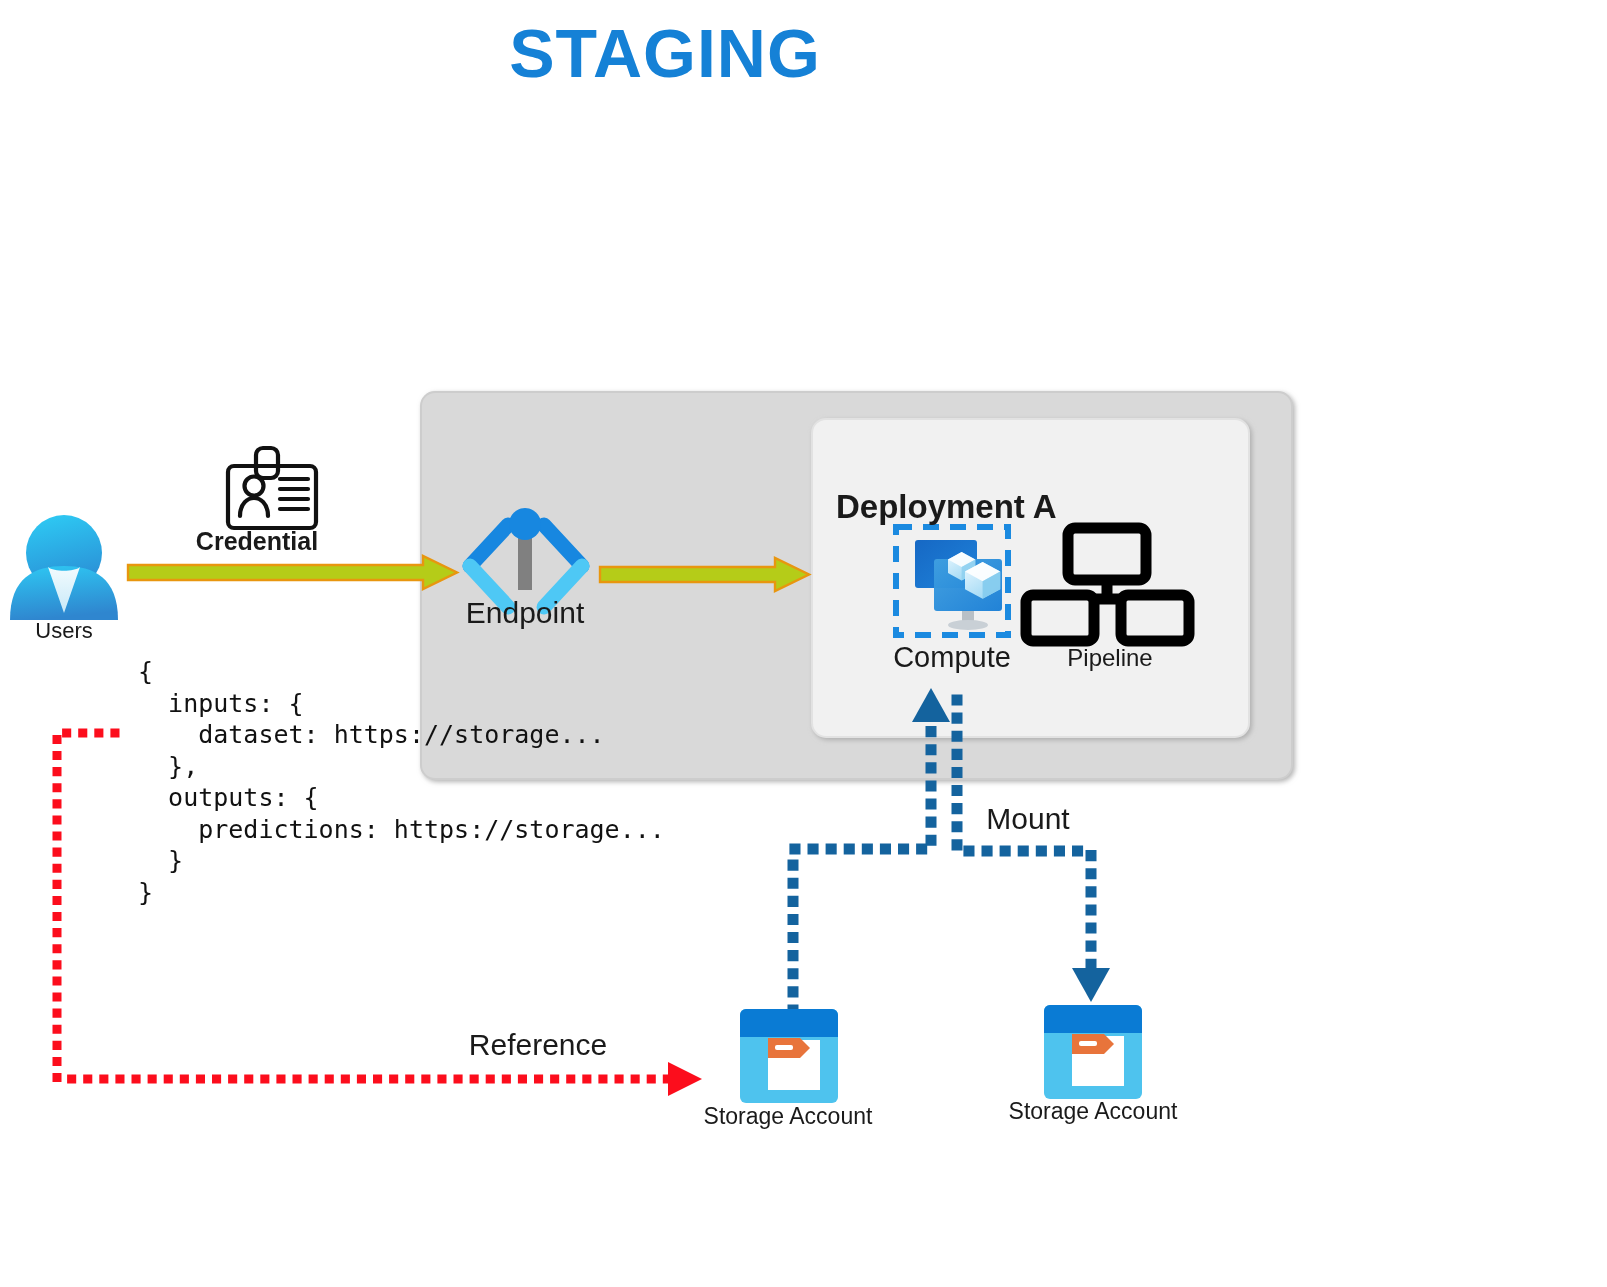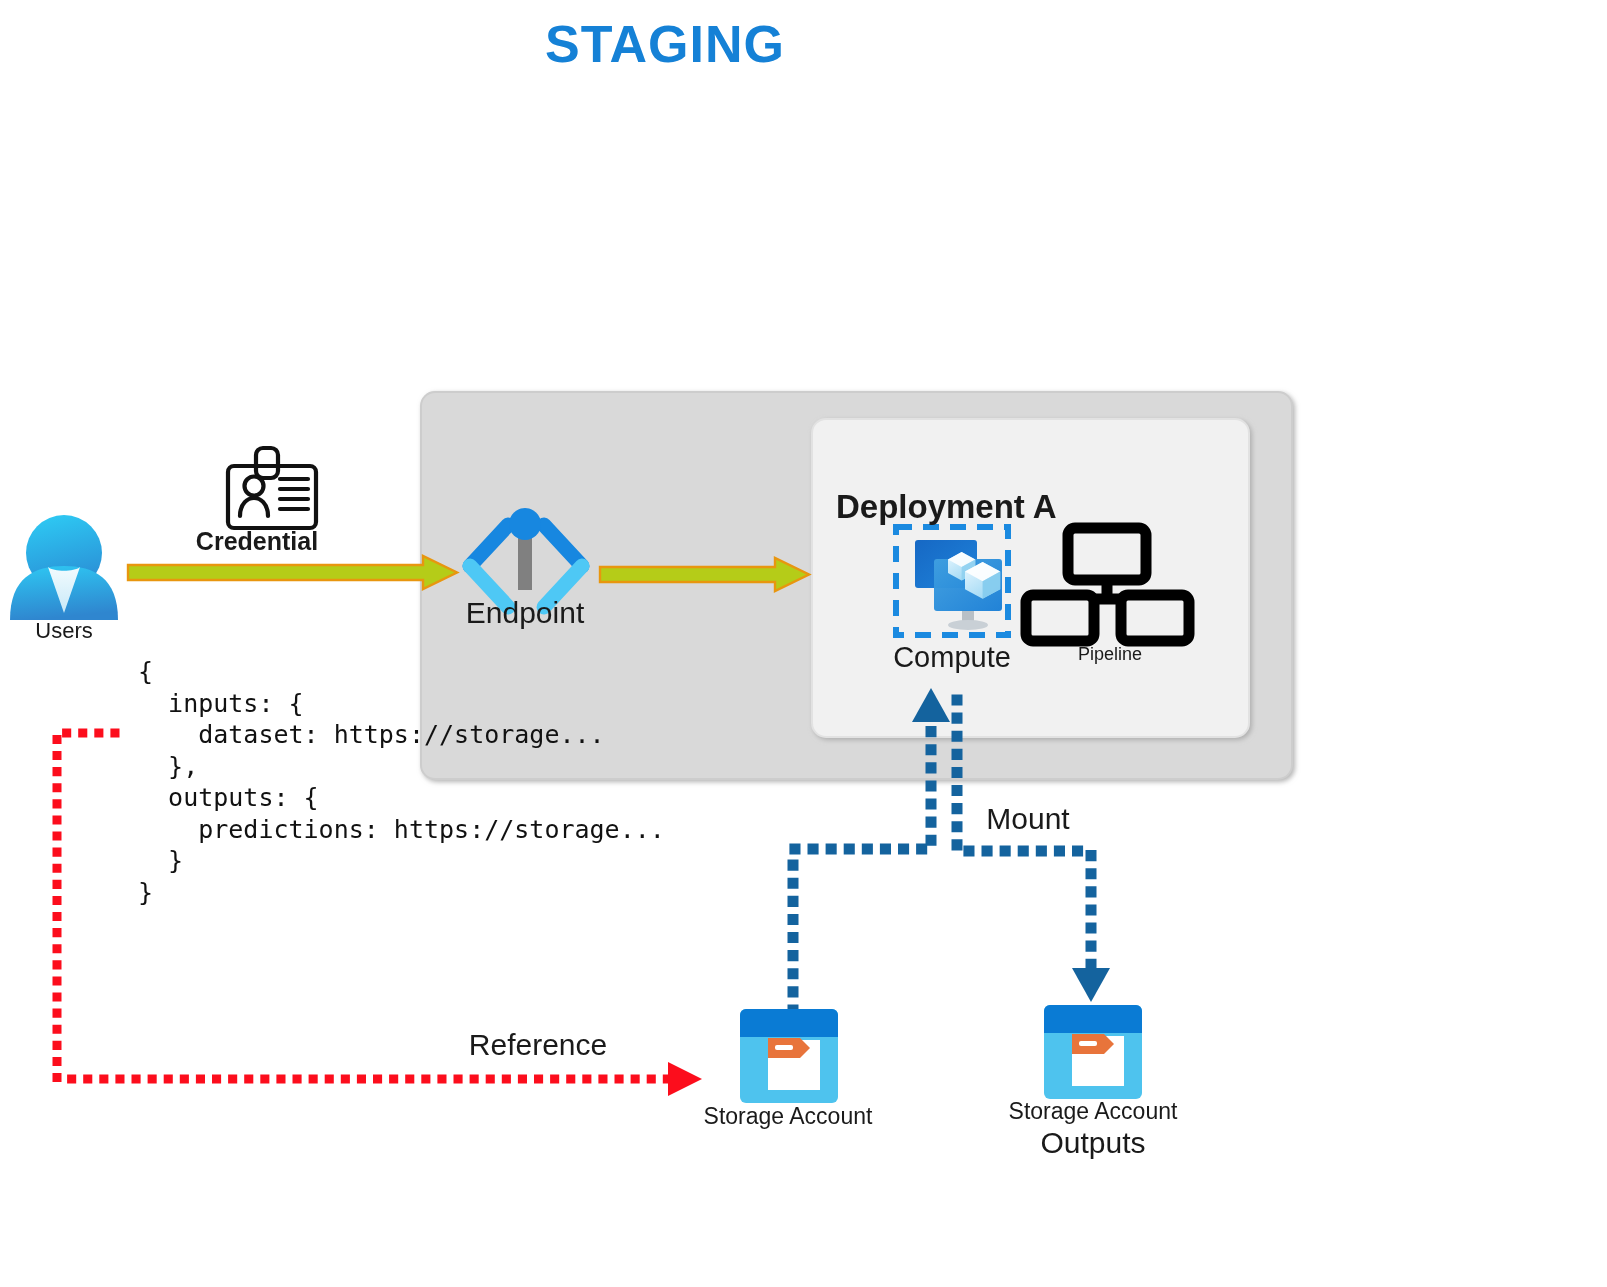--- a/index.html
+++ b/index.html
@@ -7,38 +7,38 @@
     width:1607px;height:1287px;position:relative;overflow:hidden;
     font-family:"Liberation Sans", sans-serif;
     -webkit-font-smoothing:antialiased;
   }
   #stage{position:absolute;left:0;top:0;width:1607px;height:1287px;}
 
   
   #title{
     position:absolute;left:0;top:14px;width:1330px;
     text-align:center;
-    font-size:52px;font-weight:bold;letter-spacing:1px;
+    font-size:68px;font-weight:bold;letter-spacing:1px;
     color:#1581d6;
     font-family:"Liberation Sans", sans-serif;
   }
 
   
   #canvas{position:absolute;left:0;top:0;width:1607px;height:1287px;}
 
   
   .lbl{position:absolute;color:#1a1a1a;white-space:pre;}
   .lbl-center{text-align:center;}
 
   #users-label{left:0px;top:618px;width:128px;font-size:22px;}
   #credential-label{left:164px;top:527px;width:186px;font-size:25px;font-weight:bold;}
   #endpoint-label{left:430px;top:596px;width:190px;font-size:30px;}
   #deployment-label{left:836px;top:448px;font-size:33px;font-weight:bold;margin-top:40px;}
   #compute-label{left:868px;top:641px;width:168px;font-size:29px;}
-  #pipeline-label{left:1030px;top:644px;width:160px;font-size:18px;}
+  #pipeline-label{left:1030px;top:644px;width:160px;font-size:24px;}
   #mount-label{left:940px;top:802px;width:176px;font-size:30px;}
   #reference-label{left:430px;top:1028px;width:216px;font-size:30px;}
 
   #sa-in-1{left:660px;top:1103px;width:256px;font-size:23px;}
   #sa-in-2{left:660px;top:1131px;width:256px;font-size:30px;}
   #sa-out-1{left:965px;top:1098px;width:256px;font-size:23px;}
   #sa-out-2{left:965px;top:1126px;width:256px;font-size:30px;}
 
   
   #request-block{
@@ -204,21 +204,20 @@
 
   <div class="lbl lbl-center" id="pipeline-label">Pipeline</div>
 
   <div class="lbl lbl-center" id="mount-label">Mount</div>
 
   <div class="lbl lbl-center" id="reference-label">Reference</div>
 
   <div class="lbl lbl-center" id="sa-in-1">Storage Account</div>
 
   <div class="lbl lbl-center" id="sa-out-1">Storage Account</div>
-  <div class="lbl lbl-center" id="sa-out-2">Outputs</div>
 
   <div id="request-block">
     <div>{
   inputs: {
     dataset: https://storage...
   },
   outputs: {
     predictions: https://storage...
   }
 }</div>

